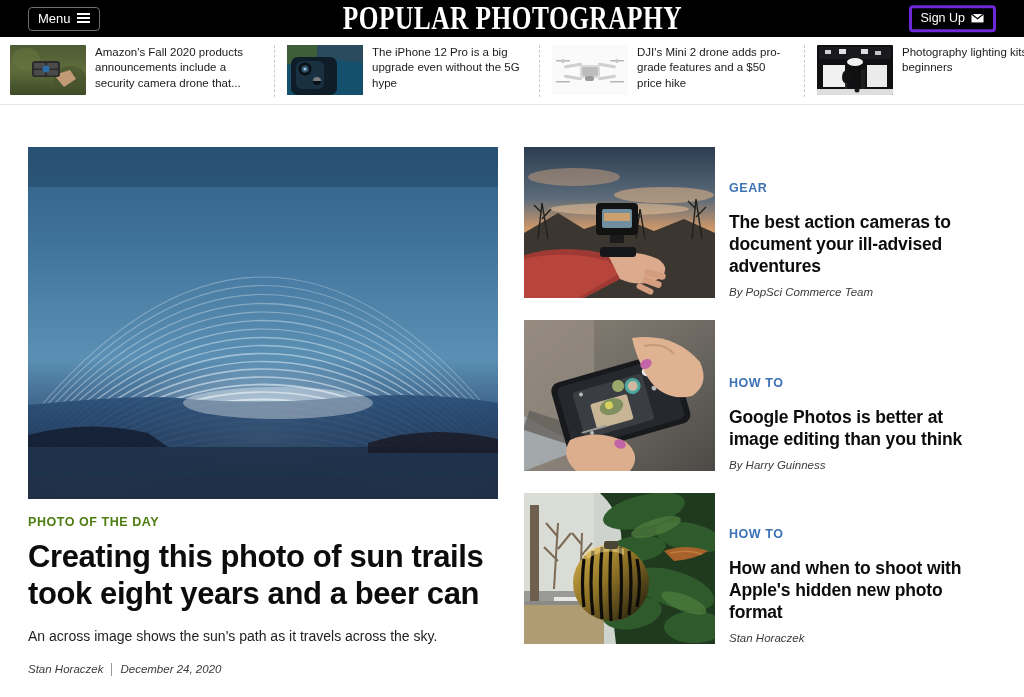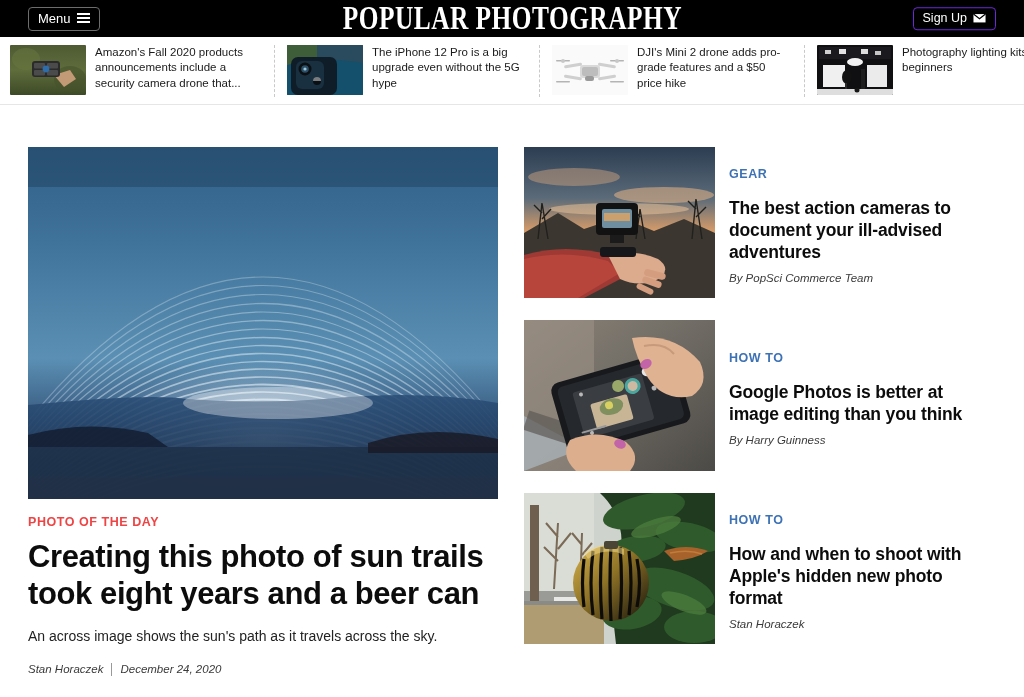--- a/index.html
+++ b/index.html
@@ -69,21 +69,21 @@
   }
 
   .signup-btn {
     position: absolute;
     right: 28px;
     top: 50%;
     transform: translateY(-50%);
     display: flex;
     align-items: center;
     gap: 6px;
-    border: 1px solid #6d28d9;
+    border: 3px solid #6d28d9;
     border-radius: 4px;
     padding: 4px 9px 5px 9px;
     background: transparent;
     color: #ffffff;
     font-size: 12.5px;
     line-height: 1;
     cursor: pointer;
     font-family: "Liberation Sans", sans-serif;
   }
   .env-icon { display: inline-block; width: 13px; height: 10px; }
@@ -141,21 +141,21 @@
   .hero-img {
     width: 470px;
     height: 352px;
     position: relative;
     overflow: hidden;
     background: #27496b;
   }
   .kicker {
     display: block;
     margin-top: 16px;
-    color: #ef4444;
+    color: #4d7c0f;
     font-size: 12.5px;
     font-weight: bold;
     letter-spacing: 0.55px;
     text-transform: uppercase;
     cursor: pointer;
   }
   .hero-headline {
     margin-top: 9px;
     font-size: 31px;
     line-height: 1.2;
@@ -184,21 +184,21 @@
     width: 1px;
     height: 13px;
     background: #999999;
   }
 
   
   .card {
     display: flex;
     gap: 14px;
     margin-bottom: 22px;
-    align-items: center;
+    align-items: flex-end;
   }
   .card-thumb {
     flex: 0 0 191px;
     width: 191px;
     height: 151px;
     overflow: hidden;
     position: relative;
     background: #333;
     cursor: pointer;
   }

